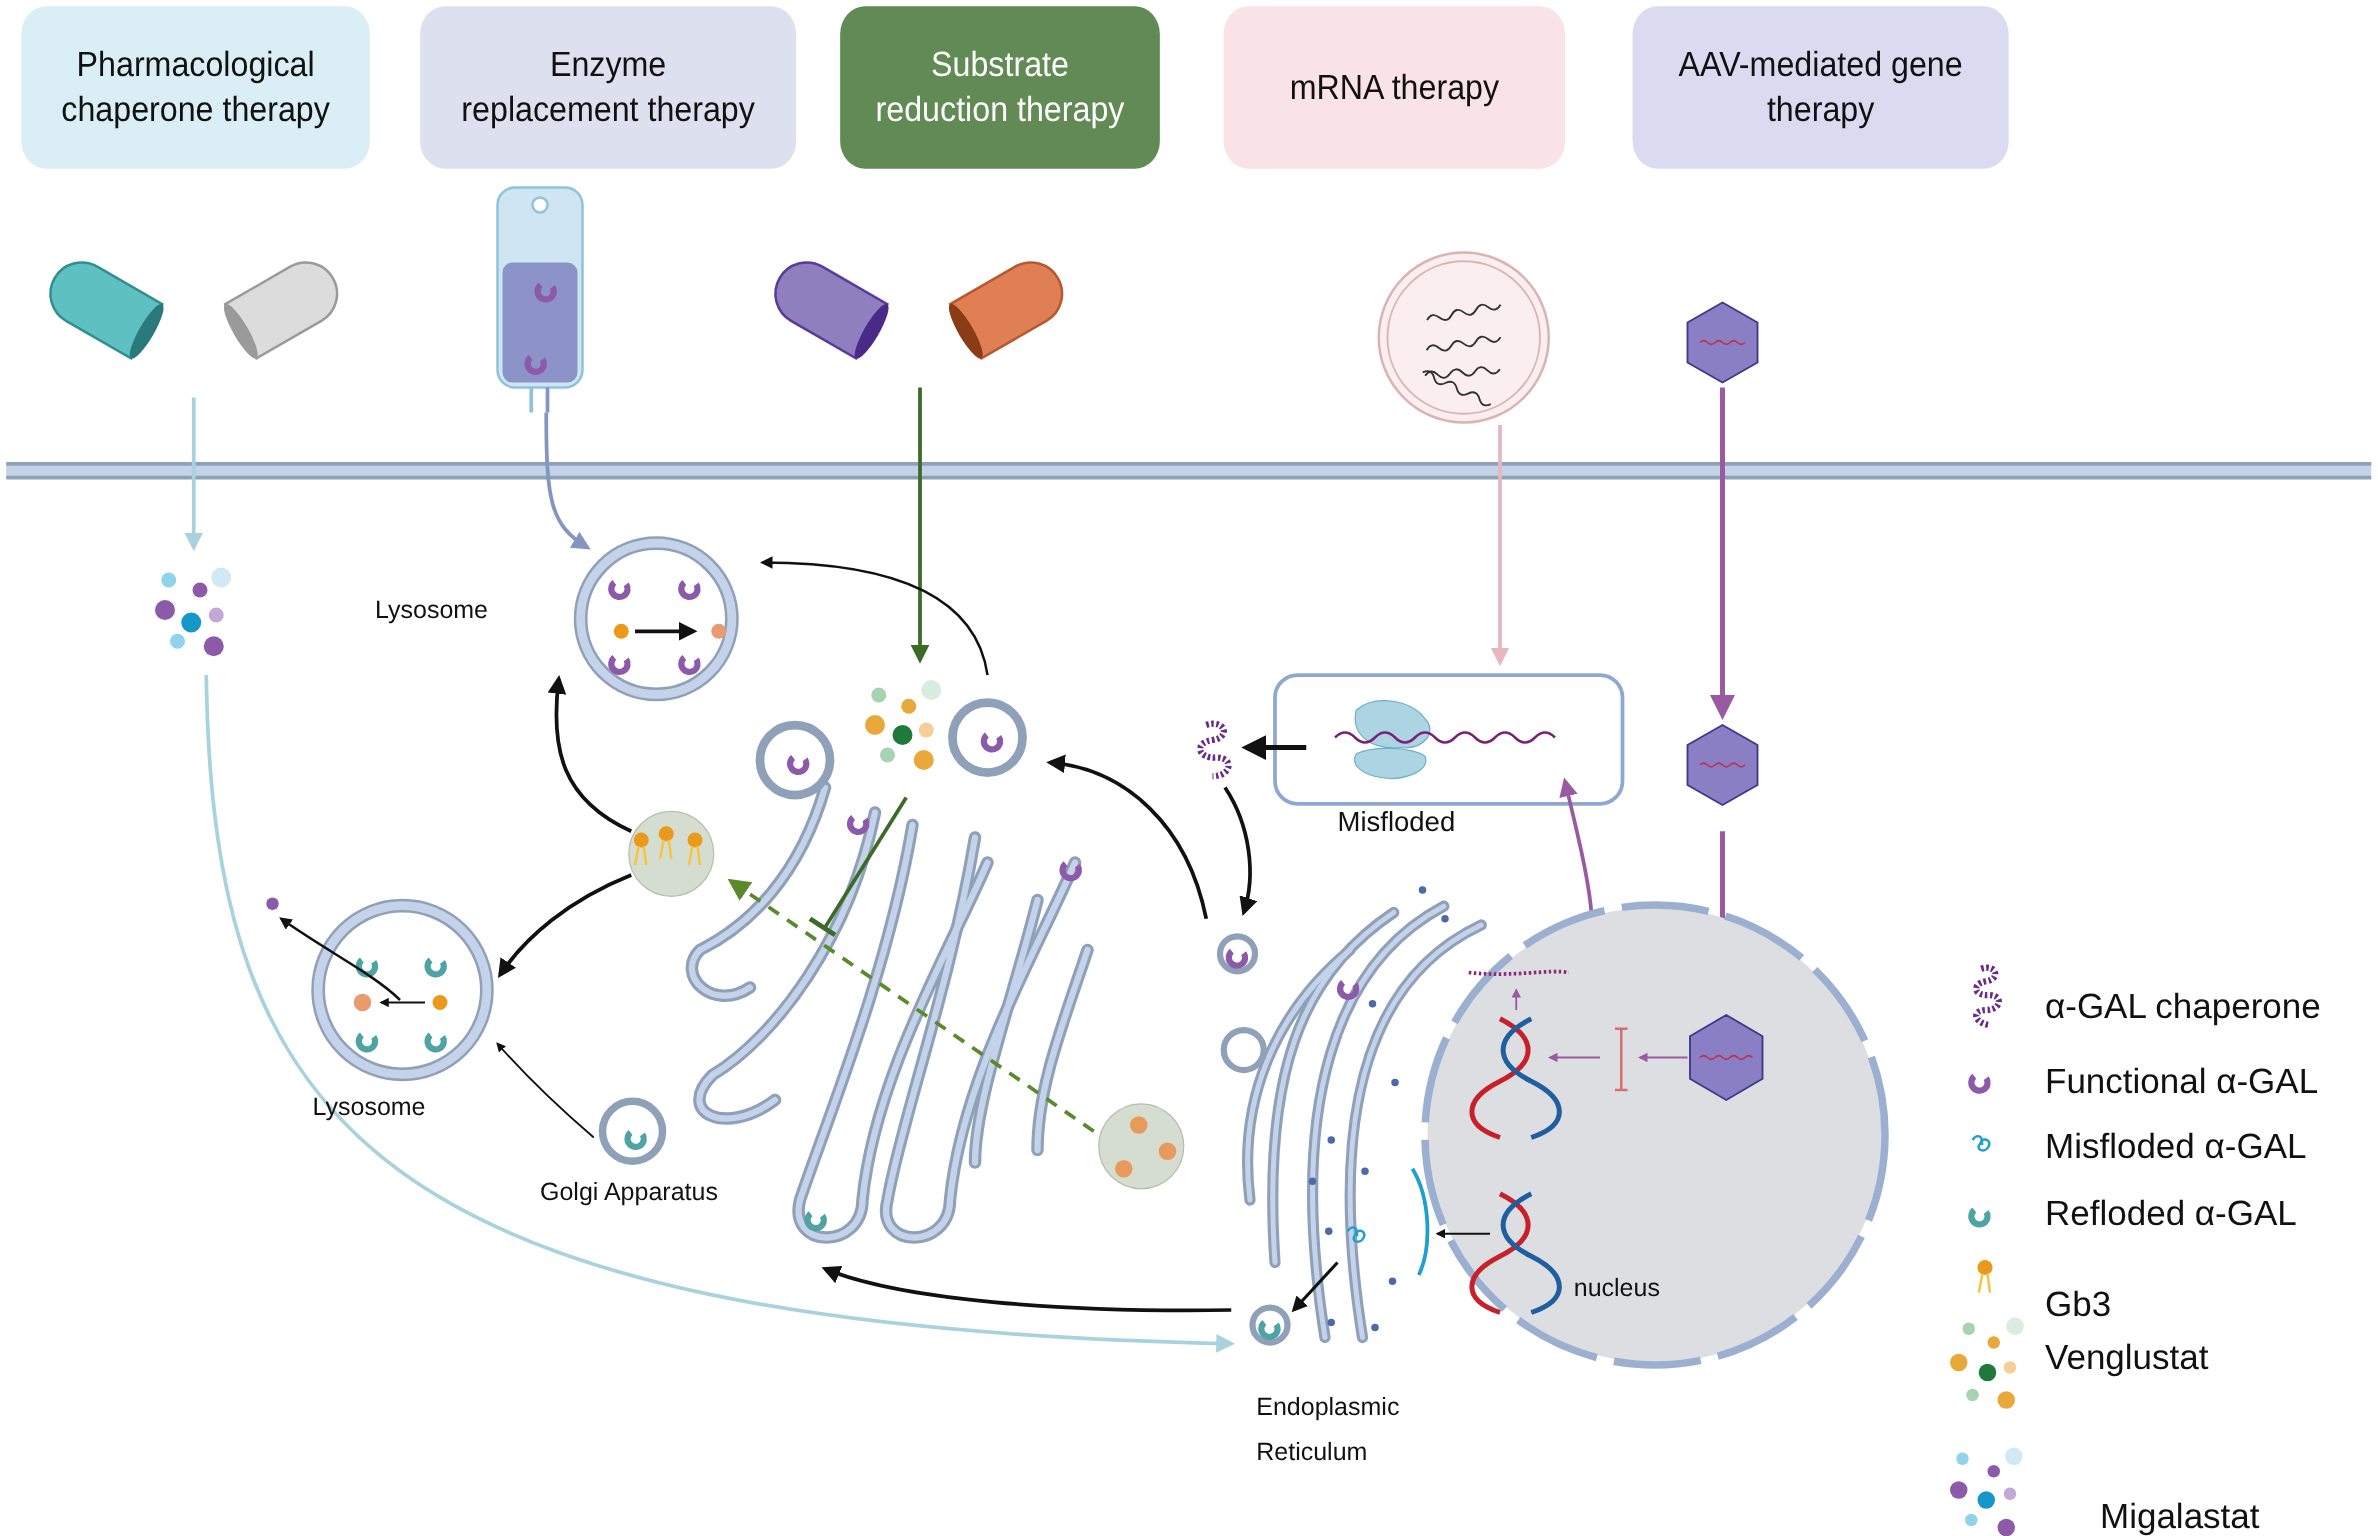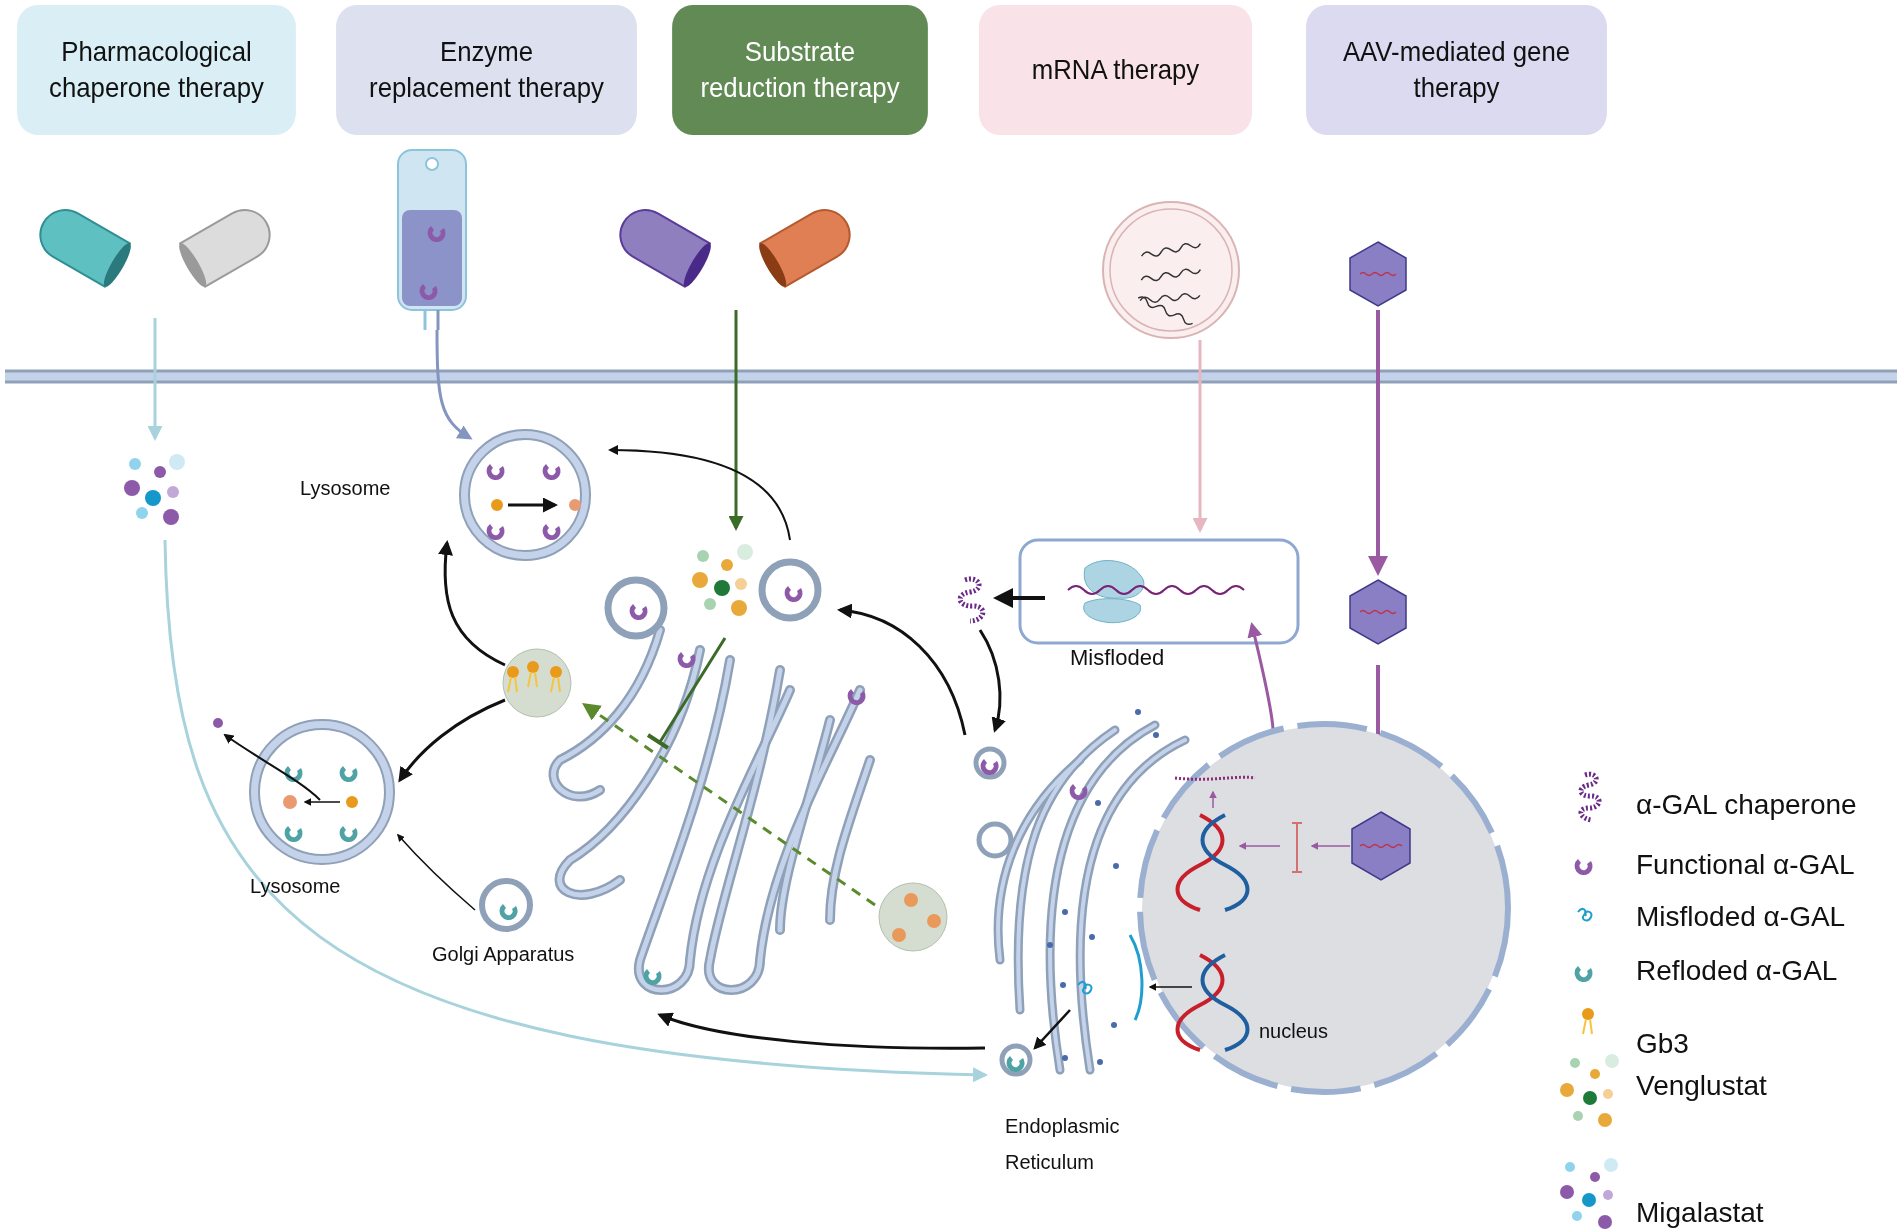--- a/index.html
+++ b/index.html
@@ -343,13 +343,13 @@
 <div class="lbl" style="left:1005px;top:1108px;">Endoplasmic
 Reticulum</div>
 <div class="lbl" style="left:1259px;top:1013px;">nucleus</div>
 
 <div class="legend-text" style="top:788px;">α-GAL chaperone</div>
 <div class="legend-text" style="top:848px;">Functional α-GAL</div>
 <div class="legend-text" style="top:900px;">Misfloded α-GAL</div>
 <div class="legend-text" style="top:954px;">Refloded α-GAL</div>
 <div class="legend-text" style="top:1007px;margin-top:20px;">Gb3</div>
 <div class="legend-text" style="top:1069px;">Venglustat</div>
-<div class="legend-text" style="top:1196px;">Migalastat</div>
+<div class="legend-text" style="top:1196px;margin-left:44px;">Migalastat</div>
 
 </body></html>

